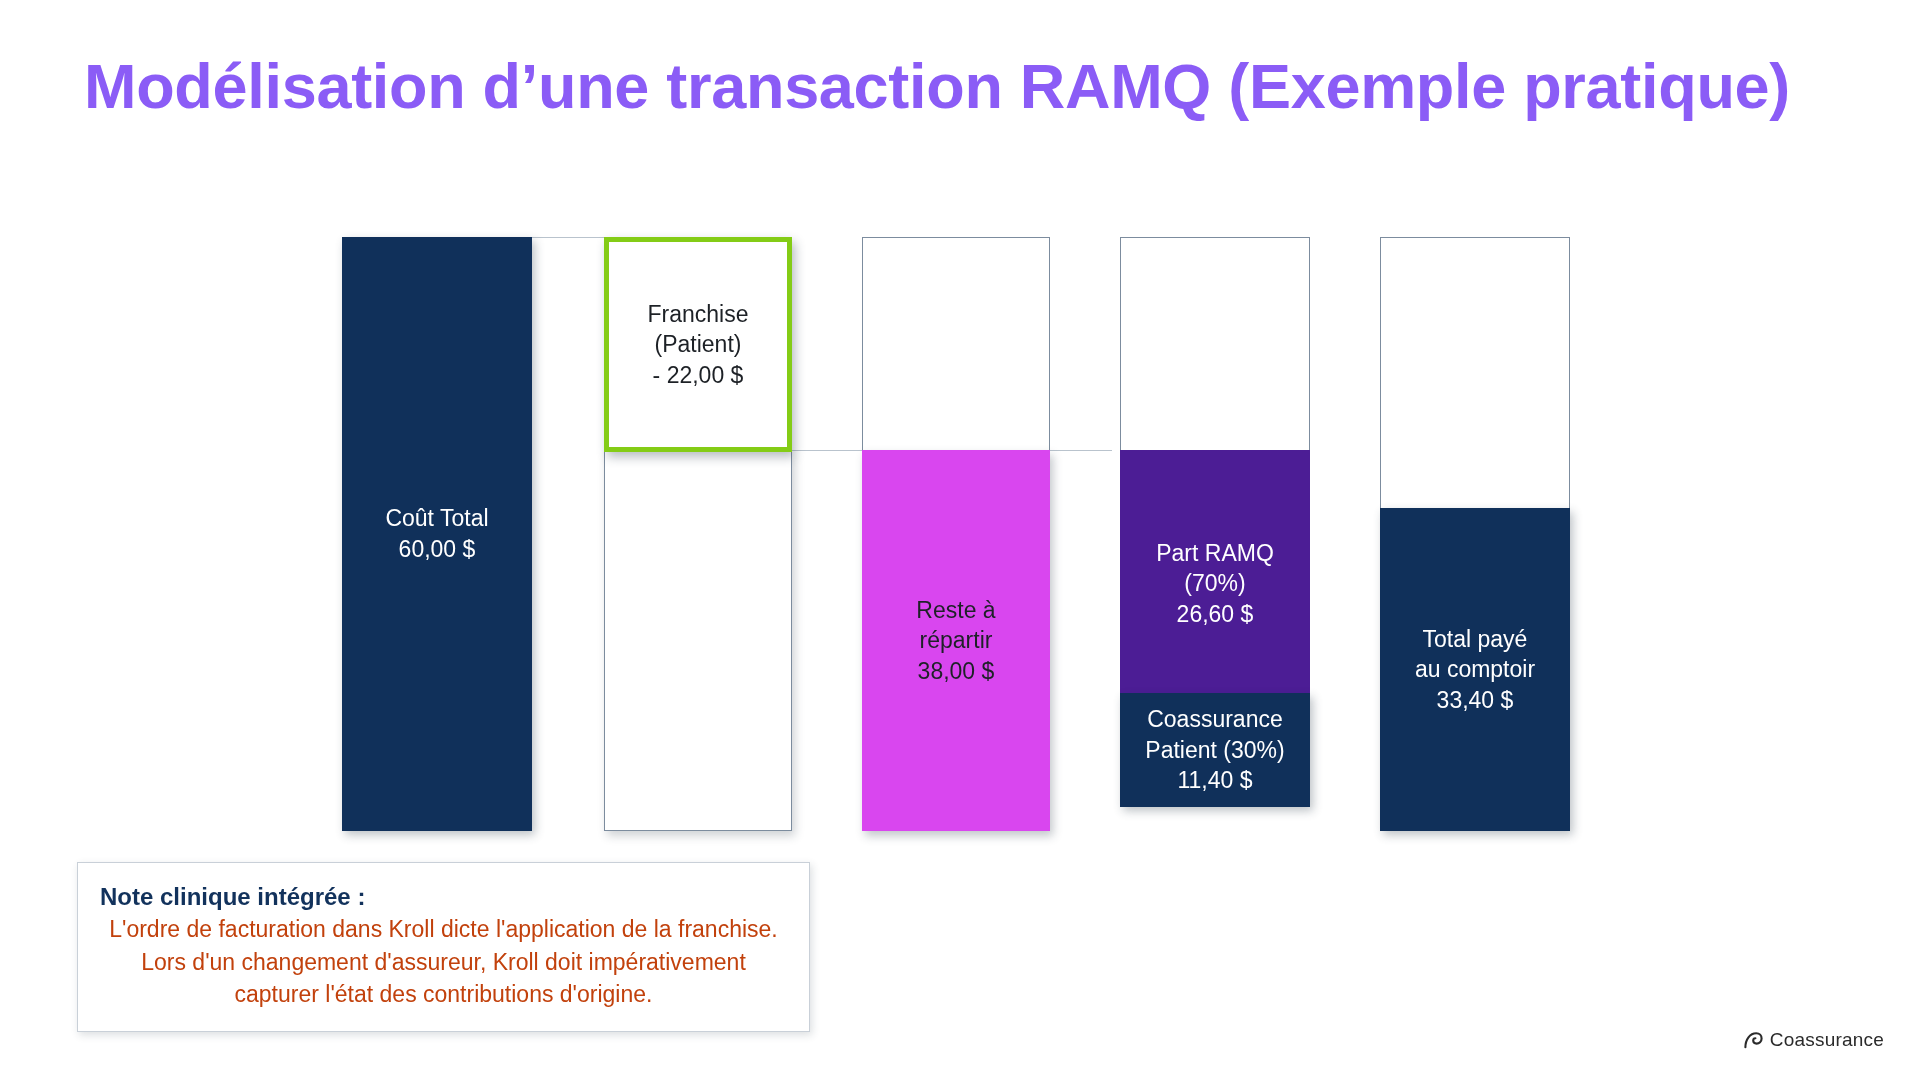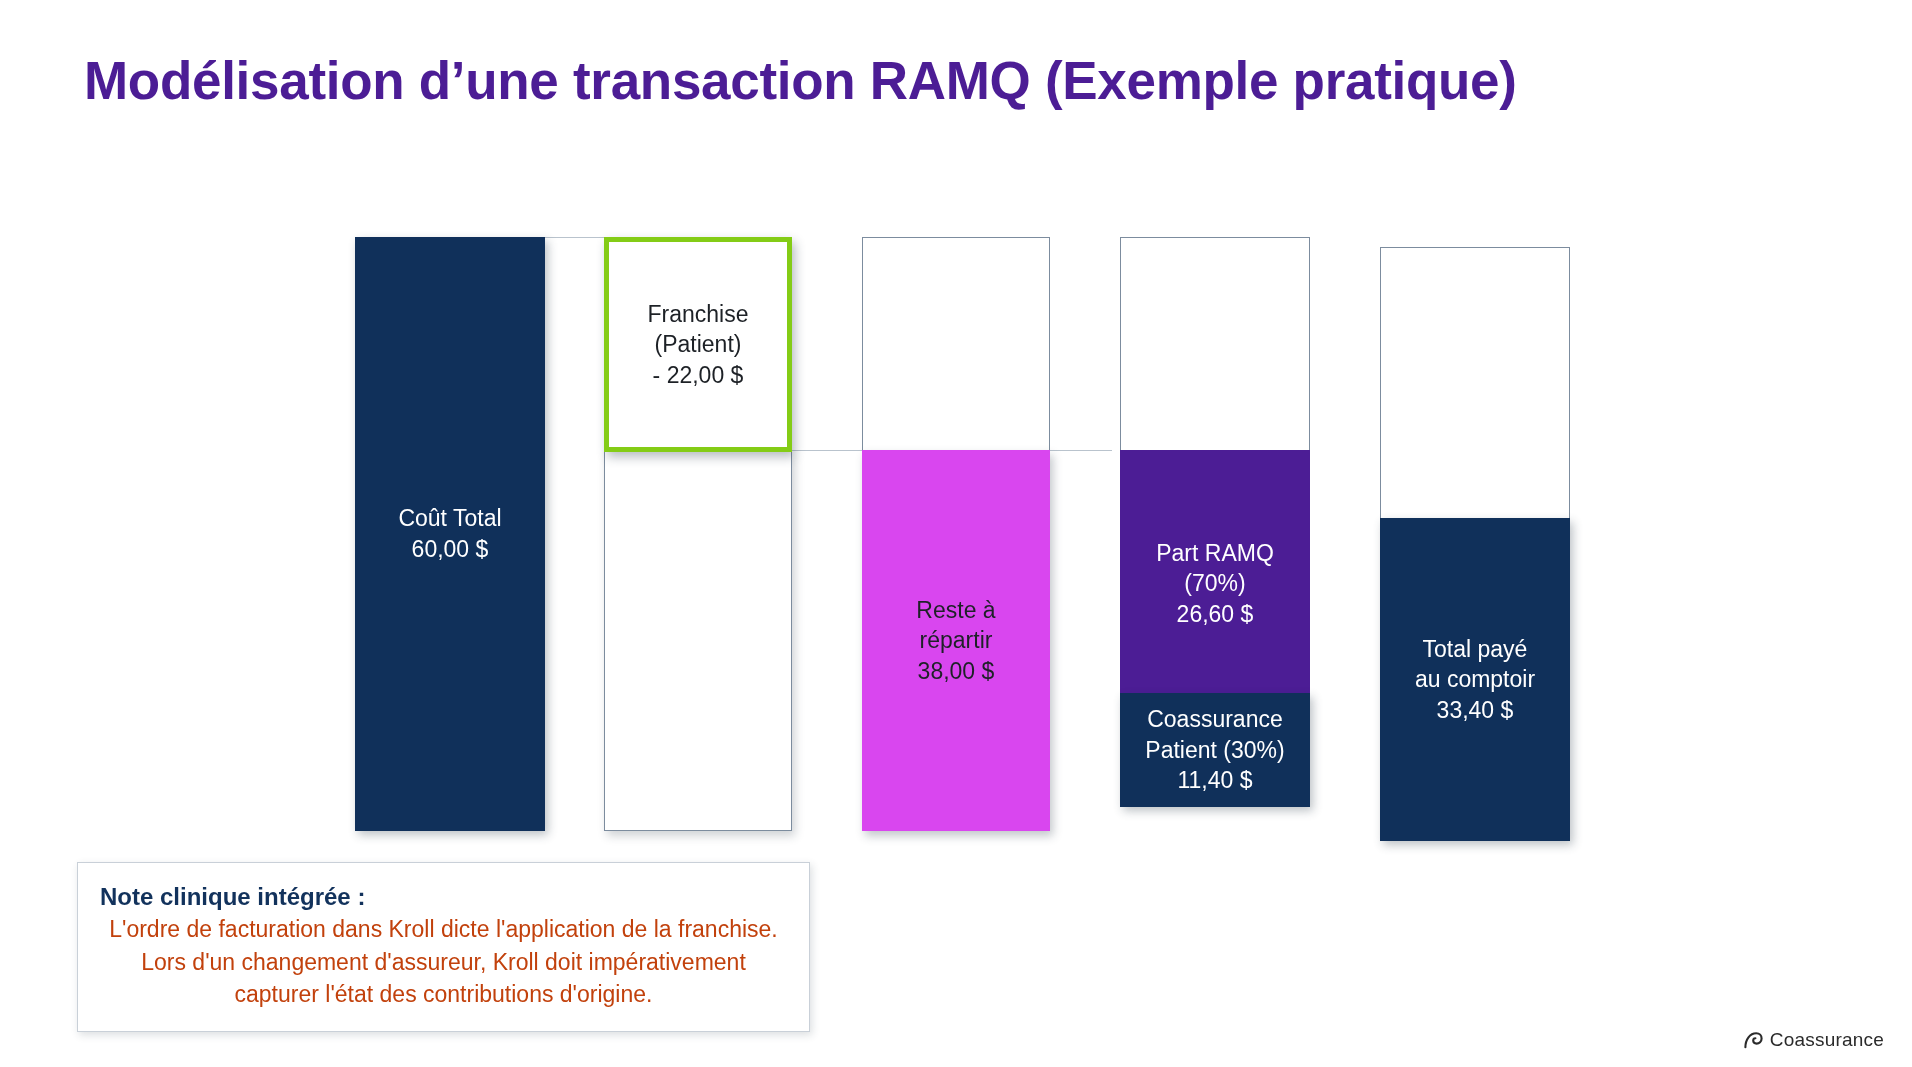--- a/index.html
+++ b/index.html
@@ -14,23 +14,23 @@
     font-family: "Liberation Sans", sans-serif;
     overflow: hidden;
     position: relative;
   }
 
   
   .slide-title {
     position: absolute;
     left: 84px;
     top: 50px;
-    font-size: 53px;
+    font-size: 63px;
     font-weight: bold;
-    color: #4c1d95;
+    color: #8b5cf6;
     letter-spacing: -0.3px;
     white-space: nowrap;
   }
 
   
   .chart-area {
     position: absolute;
     left: 0;
     top: 0;
     width: 1912px;
@@ -140,21 +140,21 @@
 <body>
 
 <div class="slide-title">Modélisation d’une transaction RAMQ (Exemple pratique)</div>
 
 <div class="chart-area">
 
   <div class="connector" style="left:531px; top:237px; width:77px;"></div>
 
   <div class="connector" style="left:790px; top:450px; width:322px;"></div>
 
-  <div class="bar-col" style="left:355px; top:237px; width:190px; height:594px;">
+  <div class="bar-col" style="left:342px; top:237px; width:190px; height:594px;">
     <div class="bar-seg seg-navy" style="left:0; top:0; width:190px; height:594px;">
       <span class="seg-label">Coût Total
 60,00 $</span>
     </div>
   </div>
 
   <div class="bar-col" style="left:604px; top:237px; width:188px; height:594px;">
 
     <div class="bar-outline bar-shadow" style="left:0; top:214px; width:188px; height:380px;"></div>
 
@@ -181,21 +181,21 @@
 (70%)
 26,60 $</span>
     </div>
     <div class="bar-seg seg-navy" style="left:0; top:456px; width:190px; height:114px;">
       <span class="seg-label">Coassurance
 Patient (30%)
 11,40 $</span>
     </div>
   </div>
 
-  <div class="bar-col" style="left:1380px; top:247px; width:190px; height:594px;">
+  <div class="bar-col" style="left:1380px; top:237px; width:190px; height:594px;">
     <div class="bar-outline" style="left:0; top:0; width:190px; height:272px;"></div>
     <div class="bar-seg seg-navy" style="left:0; top:271px; width:190px; height:323px;">
       <span class="seg-label">Total payé
 au comptoir
 33,40 $</span>
     </div>
   </div>
 
 </div>
 

